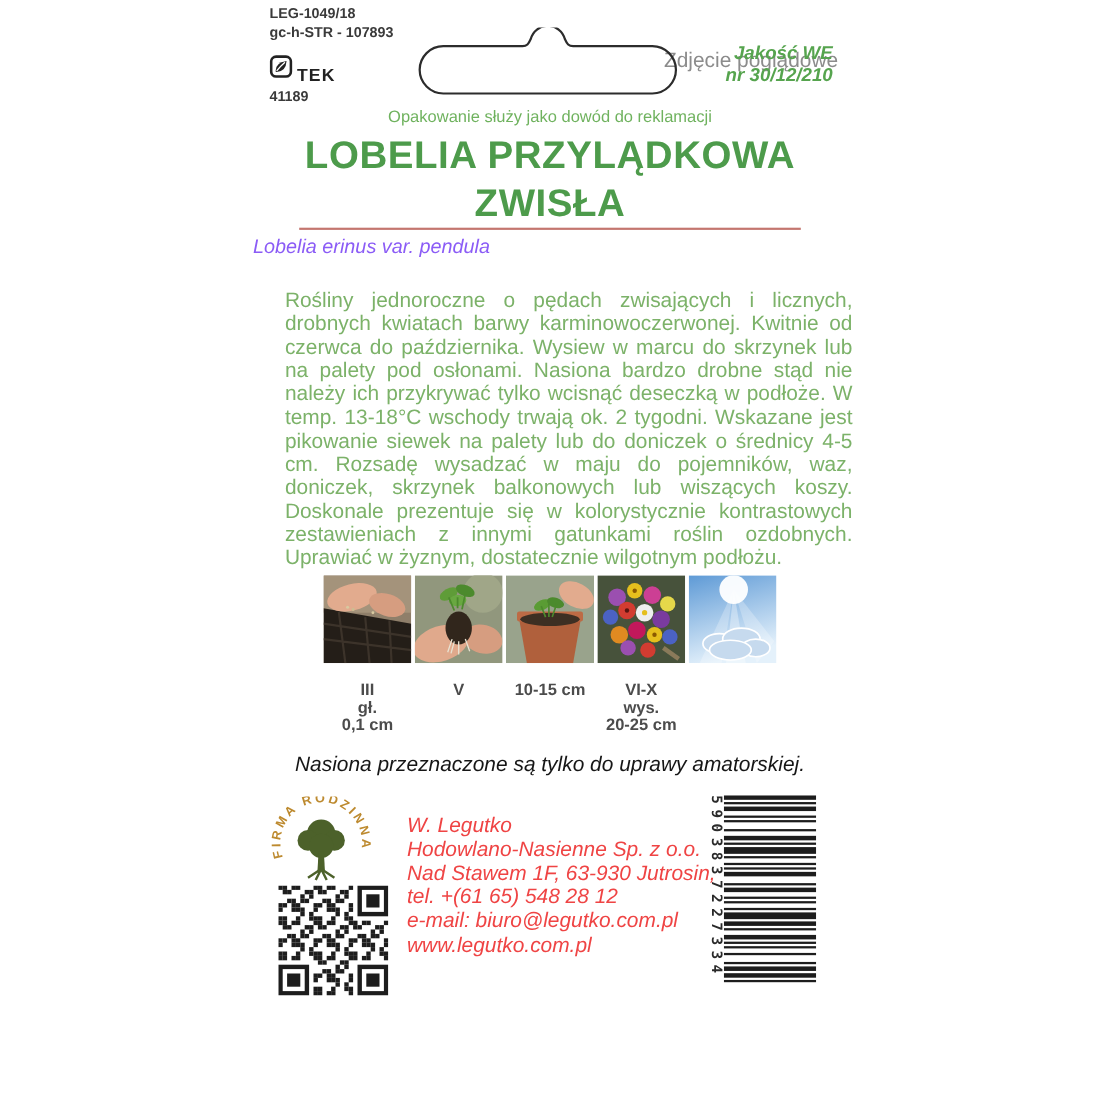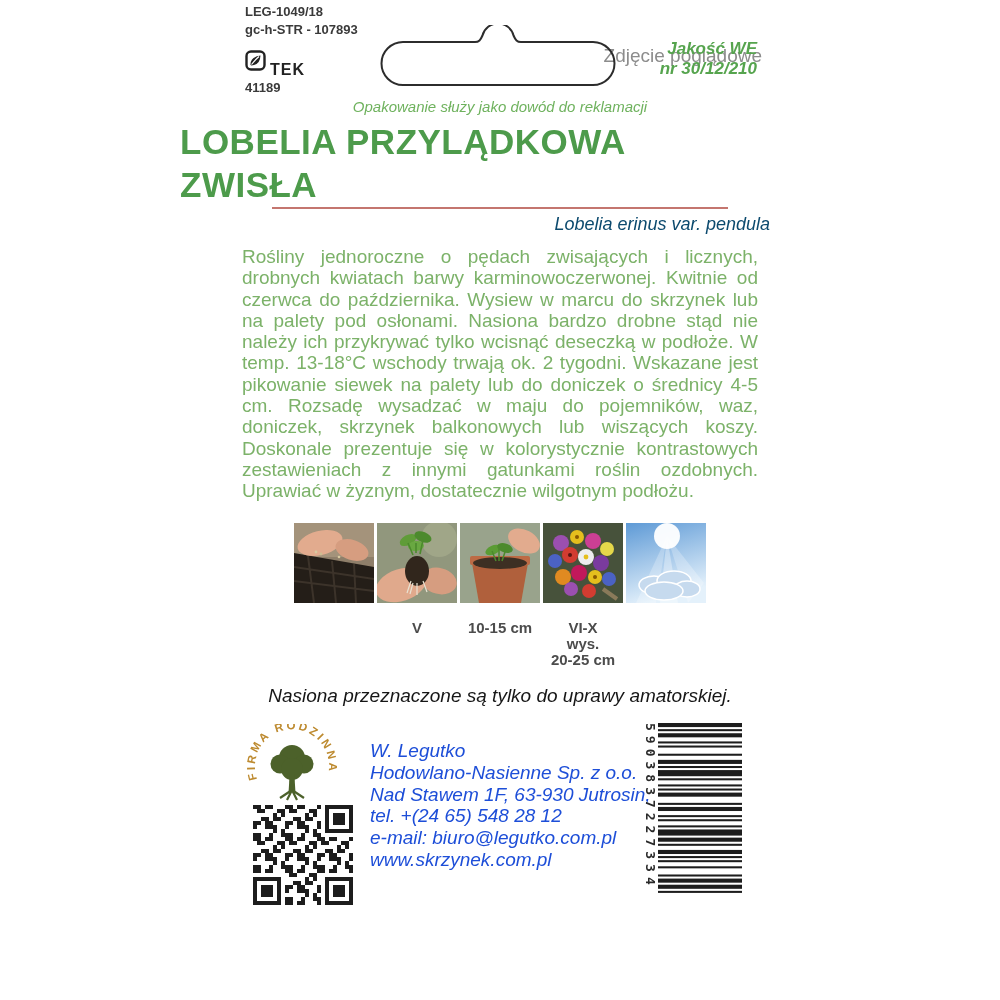--- a/index.html
+++ b/index.html
@@ -13,46 +13,46 @@
 
   
   .photo-note{position:absolute;right:238px;top:2px;width:300px;text-align:right;
               color:#8c8c8c;font-size:19px;margin-top:43px;}
   .quality{position:absolute;right:243px;top:25px;width:260px;text-align:right;
            font-style:italic;font-weight:bold;color:#56a44e;font-size:17px;line-height:20px;margin-top:14px;}
 
   .hang-tab{position:absolute;left:378px;top:25px;}
 
   .claim{position:absolute;left:230px;top:98px;width:540px;text-align:center;
-         font-style:italic;color:#6fb25e;font-size:15px;}
-
-  .title{position:absolute;left:180px;top:120px;width:640px;text-align:left;
+         color:#6fb25e;font-size:15px;}
+
+  .title{position:absolute;left:180px;top:120px;width:640px;text-align:center;
          color:#4d9b4b;font-weight:bold;font-size:35px;line-height:43px;letter-spacing:.5px;}
   .redline{position:absolute;left:272px;top:207px;width:456px;height:2px;background:#c4766f;}
-  .latin{position:absolute;left:230px;top:214px;width:540px;text-align:right;
-         font-style:italic;color:#0c4a6e;font-size:18px;}
-
-  .desc{position:absolute;left:242px;top:246px;width:516px;margin:0;
+  .latin{position:absolute;left:230px;top:214px;width:540px;text-align:left;
+         font-style:italic;color:#8b5cf6;font-size:18px;}
+
+  .desc{position:absolute;left:242px;top:246px;width:516px;margin:17px;
         color:#7cb269;font-size:19px;line-height:21.3px;text-align:justify;}
 
   
   .photos{position:absolute;left:294px;top:523px;display:flex;gap:3px;}
   .photo{width:80px;height:80px;overflow:hidden;}
   .photo svg{display:block;}
 
   .plabel{position:absolute;top:620px;width:110px;text-align:center;
           color:#4c4c4c;font-weight:bold;font-size:15px;line-height:16px;}
 
   .amateur{position:absolute;left:180px;top:685px;width:640px;text-align:center;
            font-style:italic;font-weight:normal;color:#161616;font-size:19px;}
 
   .family-logo{position:absolute;left:246px;top:724px;}
   .qr{position:absolute;left:253px;top:805px;}
 
-  .address{position:absolute;left:370px;top:740px;font-style:italic;color:#1d4ed8;
+  .address{position:absolute;left:370px;top:740px;font-style:italic;color:#ef4444;
            font-size:19px;line-height:21.8px;}
 
   
   .barcode-rot{position:absolute;left:605px;top:760px;width:174px;height:100px;
                transform:rotate(90deg);display:flex;flex-direction:column;}
   .bdigits{width:174px;height:16px;color:#2a2a2a;font-weight:bold;
            font-family:"DejaVu Sans Mono",monospace;font-size:13px;letter-spacing:5px;}
 </style>
 </head>
 <body>
@@ -174,20 +174,25 @@
         <g fill="#c6daee" stroke="#ffffff" stroke-width="1.5">
           <ellipse cx="28" cy="62" rx="15" ry="9"></ellipse>
           <ellipse cx="48" cy="58" rx="17" ry="10"></ellipse>
           <ellipse cx="61" cy="66" rx="13" ry="8"></ellipse>
           <ellipse cx="38" cy="68" rx="19" ry="9"></ellipse>
         </g>
       </svg>
     </div>
   </div>
 
+  <div class="plabel" style="left:279px">
+    <div>III</div>
+    <div>gł.</div>
+    <div>0,1 cm</div>
+  </div>
   <div class="plabel" style="left:362px">
     <div>V</div>
   </div>
   <div class="plabel" style="left:445px">
     <div>10-15 cm</div>
   </div>
   <div class="plabel" style="left:528px">
     <div>VI-X</div>
     <div>wys.</div>
     <div>20-25 cm</div>
@@ -414,23 +419,23 @@
       <rect x="8" y="80" width="12" height="12" fill="#1d1d1d"></rect>
       <rect x="72" y="72" width="28" height="28" fill="#1d1d1d"></rect>
       <rect x="76" y="76" width="20" height="20" fill="#ffffff"></rect>
       <rect x="80" y="80" width="12" height="12" fill="#1d1d1d"></rect>
     </svg>
 
   <div class="address">
     <div>W. Legutko</div>
     <div>Hodowlano-Nasienne Sp. z o.o.</div>
     <div>Nad Stawem 1F, 63-930 Jutrosin,</div>
-    <div>tel. +(24 65) 548 28 12</div>
+    <div>tel. +(61 65) 548 28 12</div>
     <div>e-mail: biuro@legutko.com.pl</div>
-    <div>www.skrzynek.com.pl</div>
+    <div>www.legutko.com.pl</div>
   </div>
 
   <div class="barcode-rot">
     <svg width="174" height="84" viewBox="0 0 174 84">
         <rect x="0.00" y="0" width="4.09" height="84" fill="#1d1d1d"></rect>
         <rect x="6.14" y="0" width="2.05" height="84" fill="#1d1d1d"></rect>
         <rect x="10.24" y="0" width="4.09" height="84" fill="#1d1d1d"></rect>
         <rect x="18.42" y="0" width="2.05" height="84" fill="#1d1d1d"></rect>
         <rect x="22.52" y="0" width="2.05" height="84" fill="#1d1d1d"></rect>
         <rect x="30.71" y="0" width="2.05" height="84" fill="#1d1d1d"></rect>

